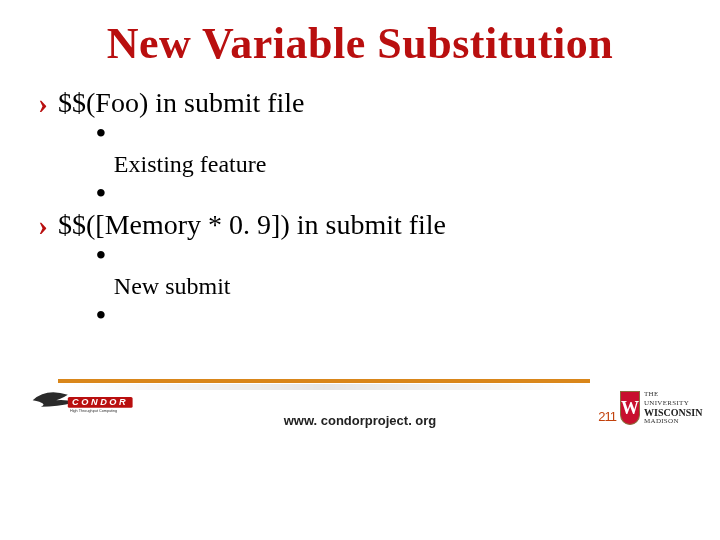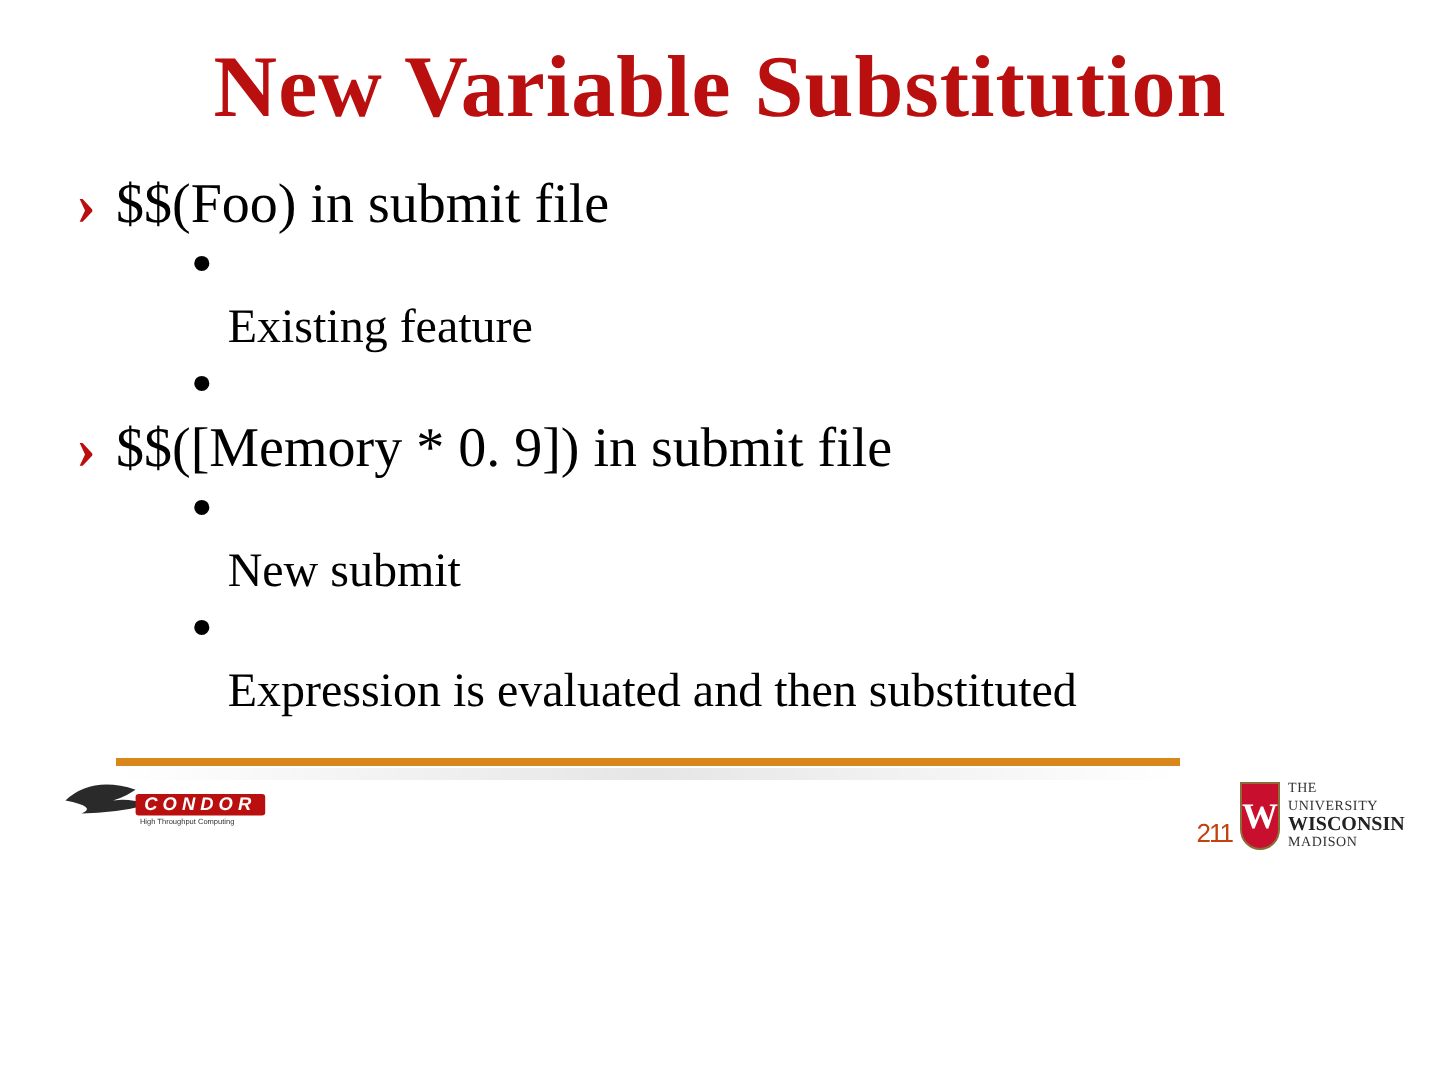--- a/index.html
+++ b/index.html
@@ -163,40 +163,40 @@
     <div class="l1">
       <span class="bullet">›</span>
       <span class="text">$$([Memory * 0. 9]) in submit file</span>
     </div>
     <div class="l2">
       <span class="bullet">•</span>
       <span class="text">New submit</span>
     </div>
     <div class="l2">
       <span class="bullet">•</span>
-      <span class="text">Expression is evaluated and then substituted</span>
     </div>
 
   </div>
 
   <div class="footer">
     <div class="rule">
       <div class="orange"></div>
       <div class="shadow"></div>
     </div>
 
     <div class="condor">
       <svg viewBox="0 0 200 70">
         <path d="M5 28 Q30 5 70 18 Q55 28 40 30 Q60 24 82 32 Q50 40 20 40 Q35 34 5 28 Z" fill="#2a2a2a"></path>
         <rect x="70" y="22" width="120" height="20" rx="3" fill="#b90f0f"></rect>
         <text x="78" y="37" font-family="Arial" font-size="17" font-weight="700" fill="#fff" font-style="italic">C  O  N  D  O  R</text>
         <text x="74" y="50" font-family="Arial" font-size="7" fill="#333">High Throughput Computing</text>
       </svg>
     </div>
 
+    <div class="url">www. condorproject. org</div>
     <div class="pagenum">211</div>
 
     <div class="crest">
       <div class="shield">
         <span>W</span>
       </div>
       <div class="uniwrap">
         <span class="uni">THE UNIVERSITY</span>
         <span class="wis">WISCONSIN</span>
         <span class="uni">MADISON</span>

